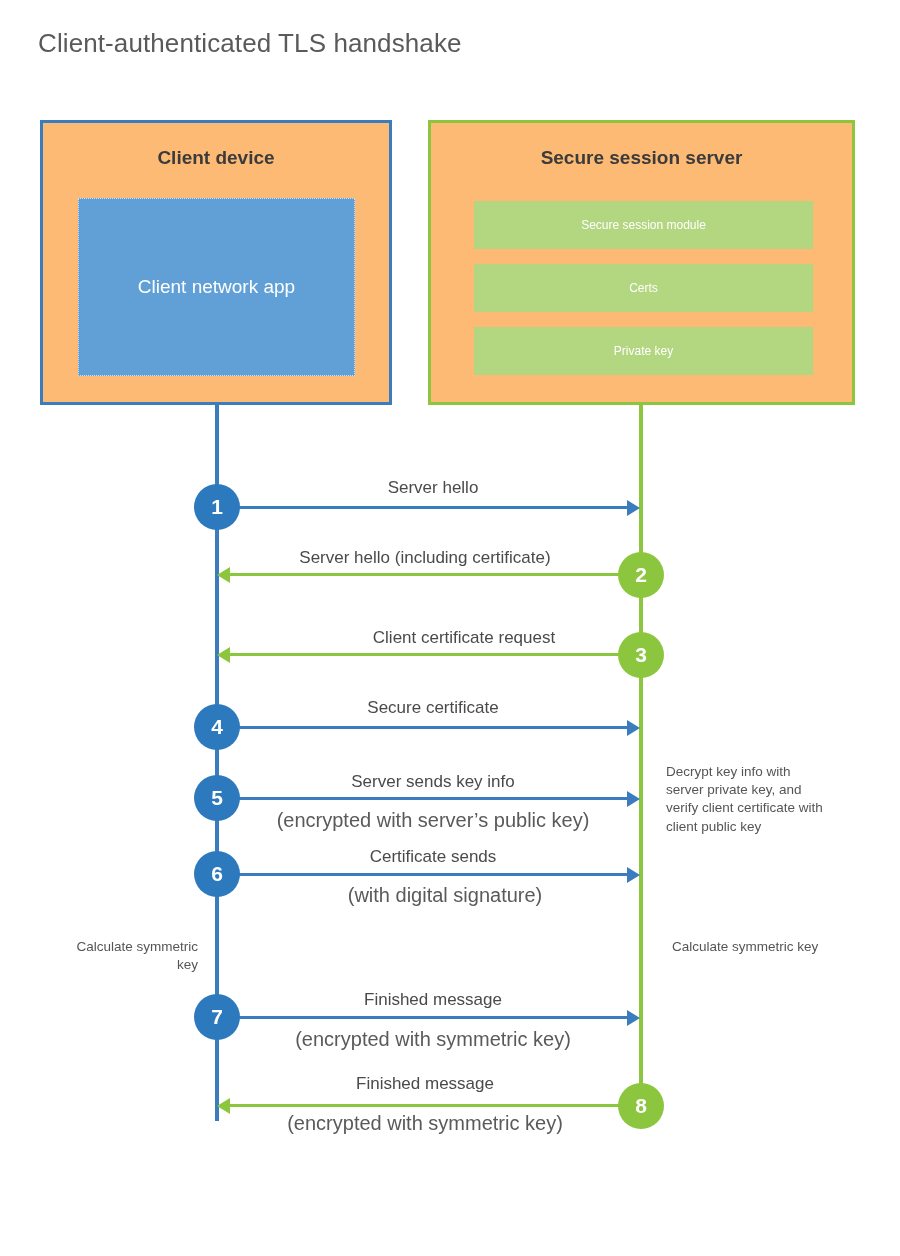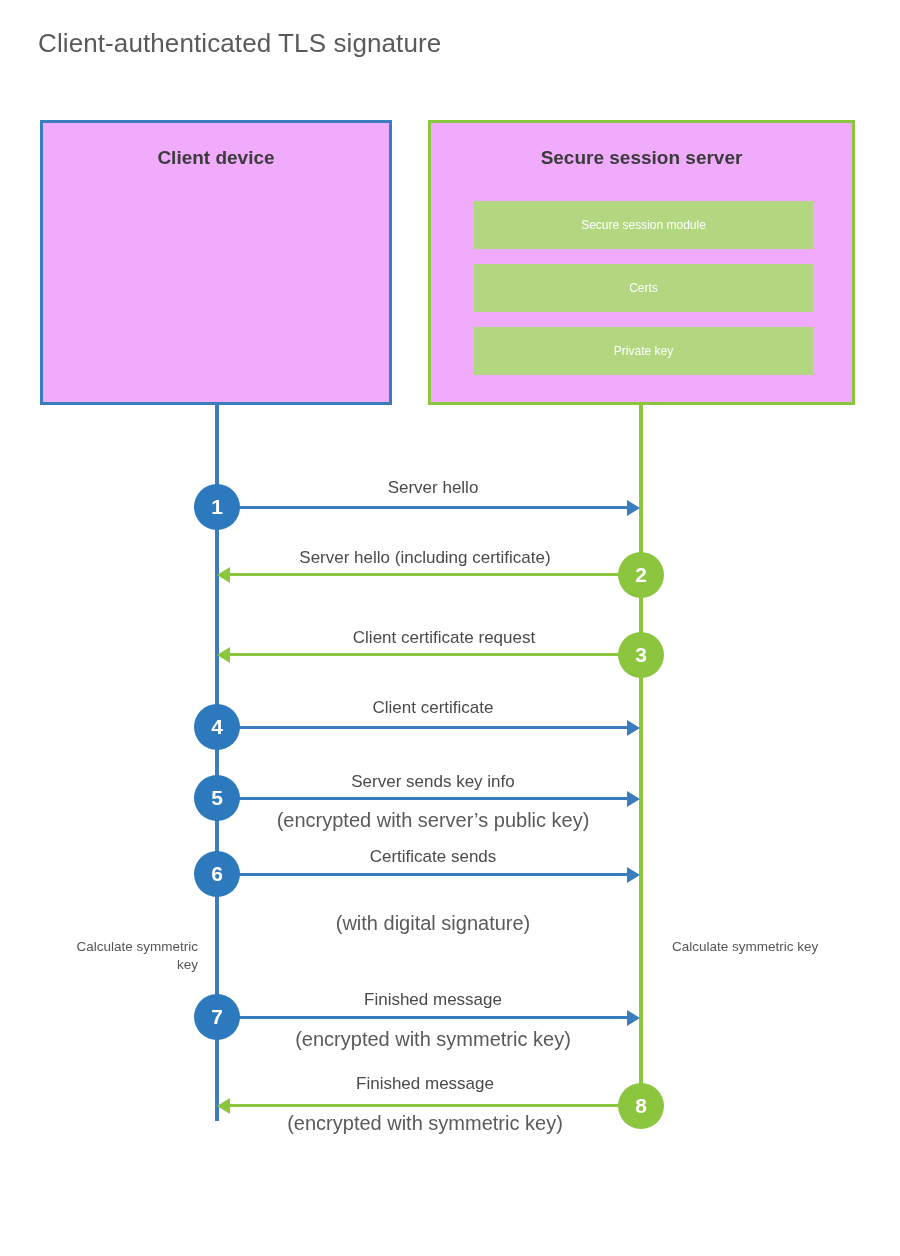--- a/index.html
+++ b/index.html
@@ -27,21 +27,21 @@
     font-size: 26px;
     font-weight: 400;
     color: #5a5a5a;
     letter-spacing: 0.1px;
     white-space: nowrap;
   }
 
   
   .party-box {
     position: absolute;
-    background: #f0abfc;
+    background: #fdba74;
     box-sizing: border-box;
   }
   #client-box {
     left: 40px;
     top: 120px;
     width: 352px;
     height: 285px;
     border: 3px solid #3a7cbd;
   }
   #server-box {
@@ -188,24 +188,27 @@
     color: #555555;
   }
   .side-note.right-align { text-align: right; }
   .side-note.left-align { text-align: left; }
 </style>
 </head>
 <body>
 
 <div id="canvas">
 
-  <div id="page-title">Client-authenticated TLS signature</div>
+  <div id="page-title">Client-authenticated TLS handshake</div>
 
   <div id="client-box" class="party-box">
     <div class="party-title">Client device</div>
+    <div id="client-app-box">
+      <div id="client-app-label">Client network app</div>
+    </div>
   </div>
 
   <div id="server-box" class="party-box">
     <div class="party-title">Secure session server</div>
     <div id="server-bar-0" class="server-bar">
       <span class="server-bar-label">Secure session module</span>
     </div>
     <div id="server-bar-1" class="server-bar">
       <span class="server-bar-label">Certs</span>
     </div>
@@ -231,58 +234,59 @@
     <div class="msg-head left green" style="left:217px; top:566.5px;"></div>
     <div class="msg-label" style="left:220px; top:548px; width:410px;text-align:center;">Server hello (including certificate)</div>
   </div>
   <div class="step-circle green" style="left:618px; top:552px;">
     <span>2</span>
   </div>
 
   <div class="msg">
     <div class="msg-line green" style="left:230px; top:653px; width:410px;"></div>
     <div class="msg-head left green" style="left:217px; top:646.5px;"></div>
-    <div class="msg-label" style="left:216px; top:628px; width:410px;padding-left:23px;">Client certificate request</div>
+    <div class="msg-label" style="left:236px; top:628px; width:410px;padding-left:23px;">Client certificate request</div>
   </div>
   <div class="step-circle green" style="left:618px; top:632px;">
     <span>3</span>
   </div>
 
   <div class="msg">
     <div class="msg-line blue" style="left:217px; top:726px; width:410px;"></div>
     <div class="msg-head right blue" style="left:627px; top:719.5px;"></div>
-    <div class="msg-label" style="left:228px; top:698px; width:410px;">Client certificate</div>
+    <div class="msg-label" style="left:228px; top:698px; width:410px;">Secure certificate</div>
   </div>
   <div class="step-circle blue" style="left:194px; top:704px;">
     <span>4</span>
   </div>
 
   <div class="msg">
     <div class="msg-line blue" style="left:217px; top:797px; width:410px;"></div>
     <div class="msg-head right blue" style="left:627px; top:790.5px;"></div>
     <div class="msg-label" style="left:228px; top:772px; width:410px;">Server sends key info</div>
     <div class="msg-sub" style="left:228px; top:809px; width:410px;">(encrypted with server’s public key)</div>
   </div>
   <div class="step-circle blue" style="left:194px; top:775px;">
     <span>5</span>
   </div>
 
   <div class="msg">
     <div class="msg-line blue" style="left:217px; top:873px; width:410px;"></div>
     <div class="msg-head right blue" style="left:627px; top:866.5px;"></div>
     <div class="msg-label" style="left:228px; top:847px; width:410px;">Certificate sends</div>
-    <div class="msg-sub" style="left:228px; top:884px; width:410px;margin-top:28px;">(with digital signature)</div>
+    <div class="msg-sub" style="left:240px; top:884px; width:410px;">(with digital signature)</div>
   </div>
   <div class="step-circle blue" style="left:194px; top:851px;">
     <span>6</span>
   </div>
 
   <div class="side-note right-align" style="left:60px; top:938px; width:138px;">Calculate symmetric key</div>
   <div class="side-note left-align" style="left:672px; top:938px; width:150px;">Calculate symmetric key</div>
 
+  <div class="side-note left-align" style="left:666px; top:763px; width:162px;">Decrypt key info with server private key, and verify client certificate with client public key</div>
 
   <div class="msg">
     <div class="msg-line blue" style="left:217px; top:1016px; width:410px;"></div>
     <div class="msg-head right blue" style="left:627px; top:1009.5px;"></div>
     <div class="msg-label" style="left:228px; top:990px; width:410px;">Finished message</div>
     <div class="msg-sub" style="left:228px; top:1028px; width:410px;">(encrypted with symmetric key)</div>
   </div>
   <div class="step-circle blue" style="left:194px; top:994px;">
     <span>7</span>
   </div>

